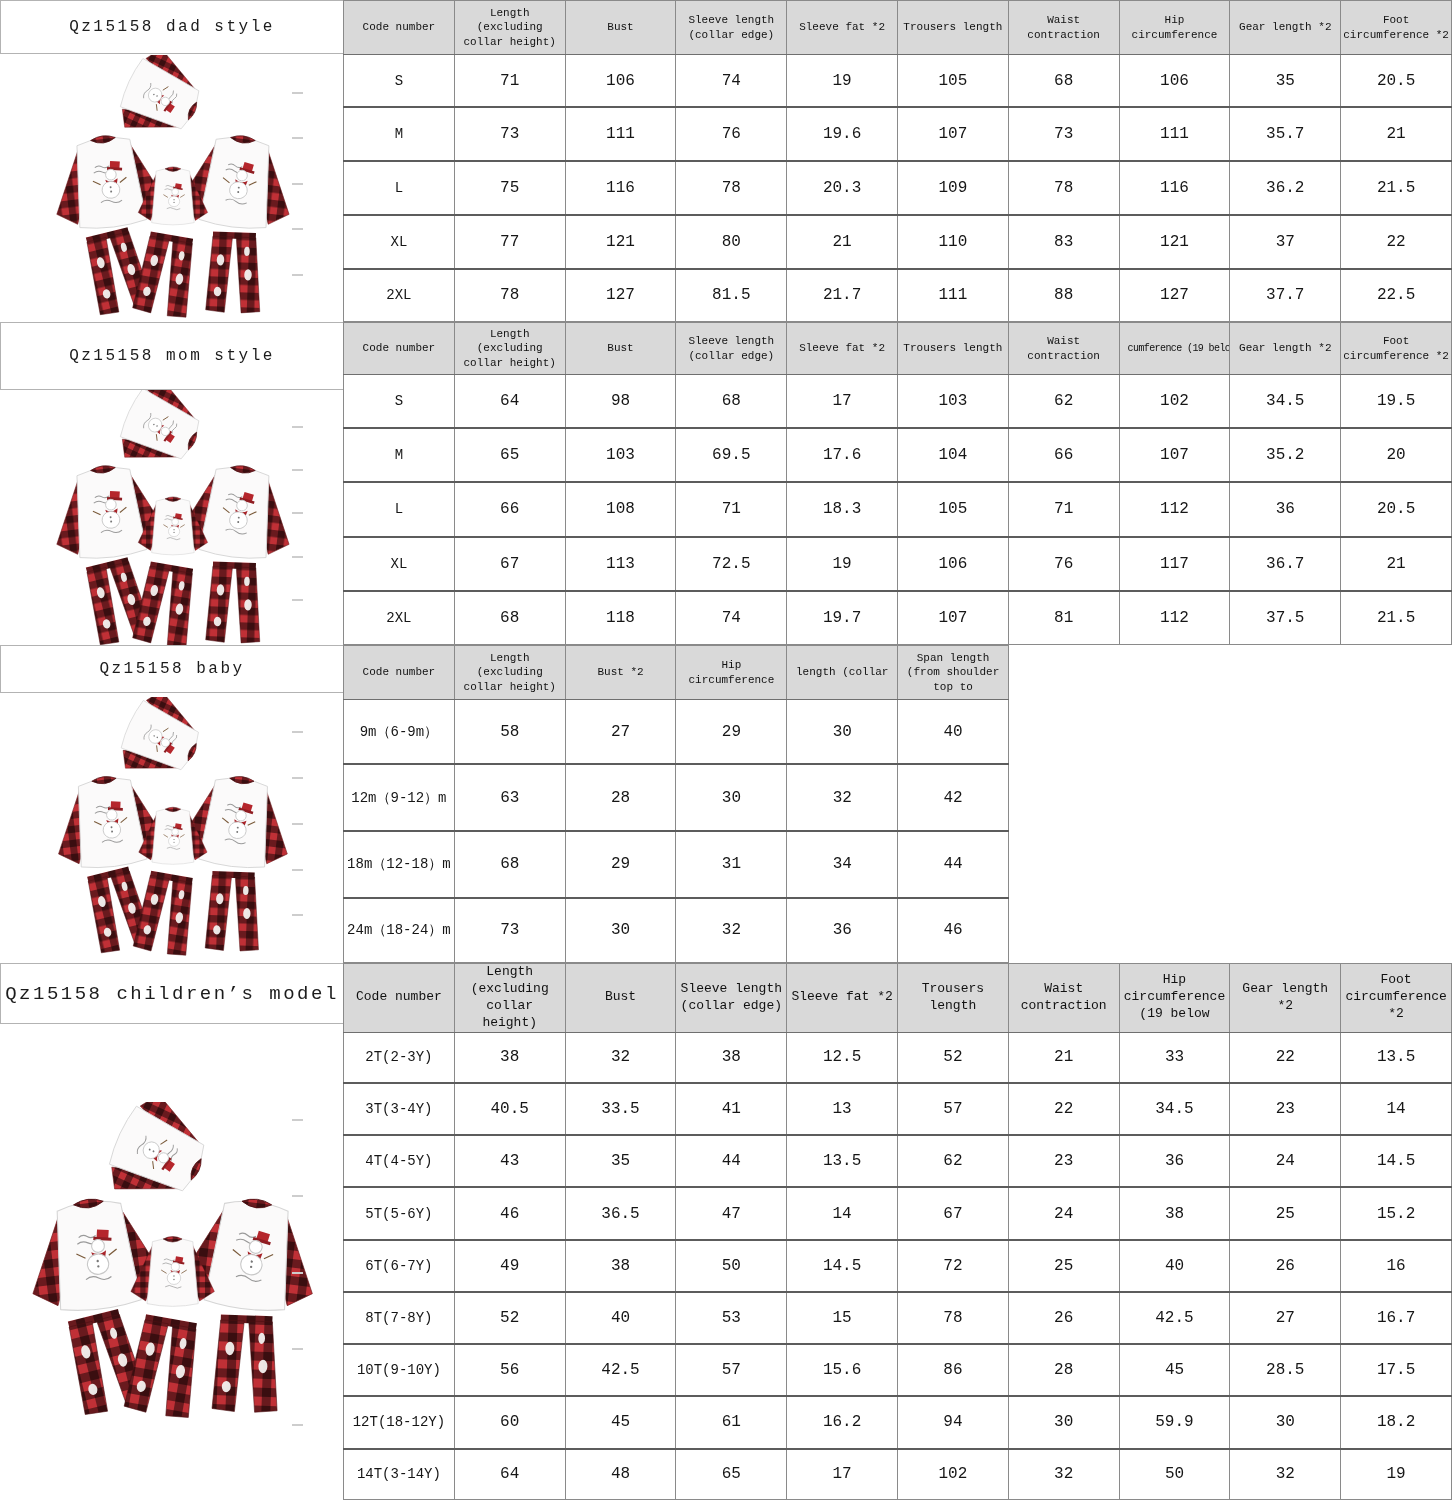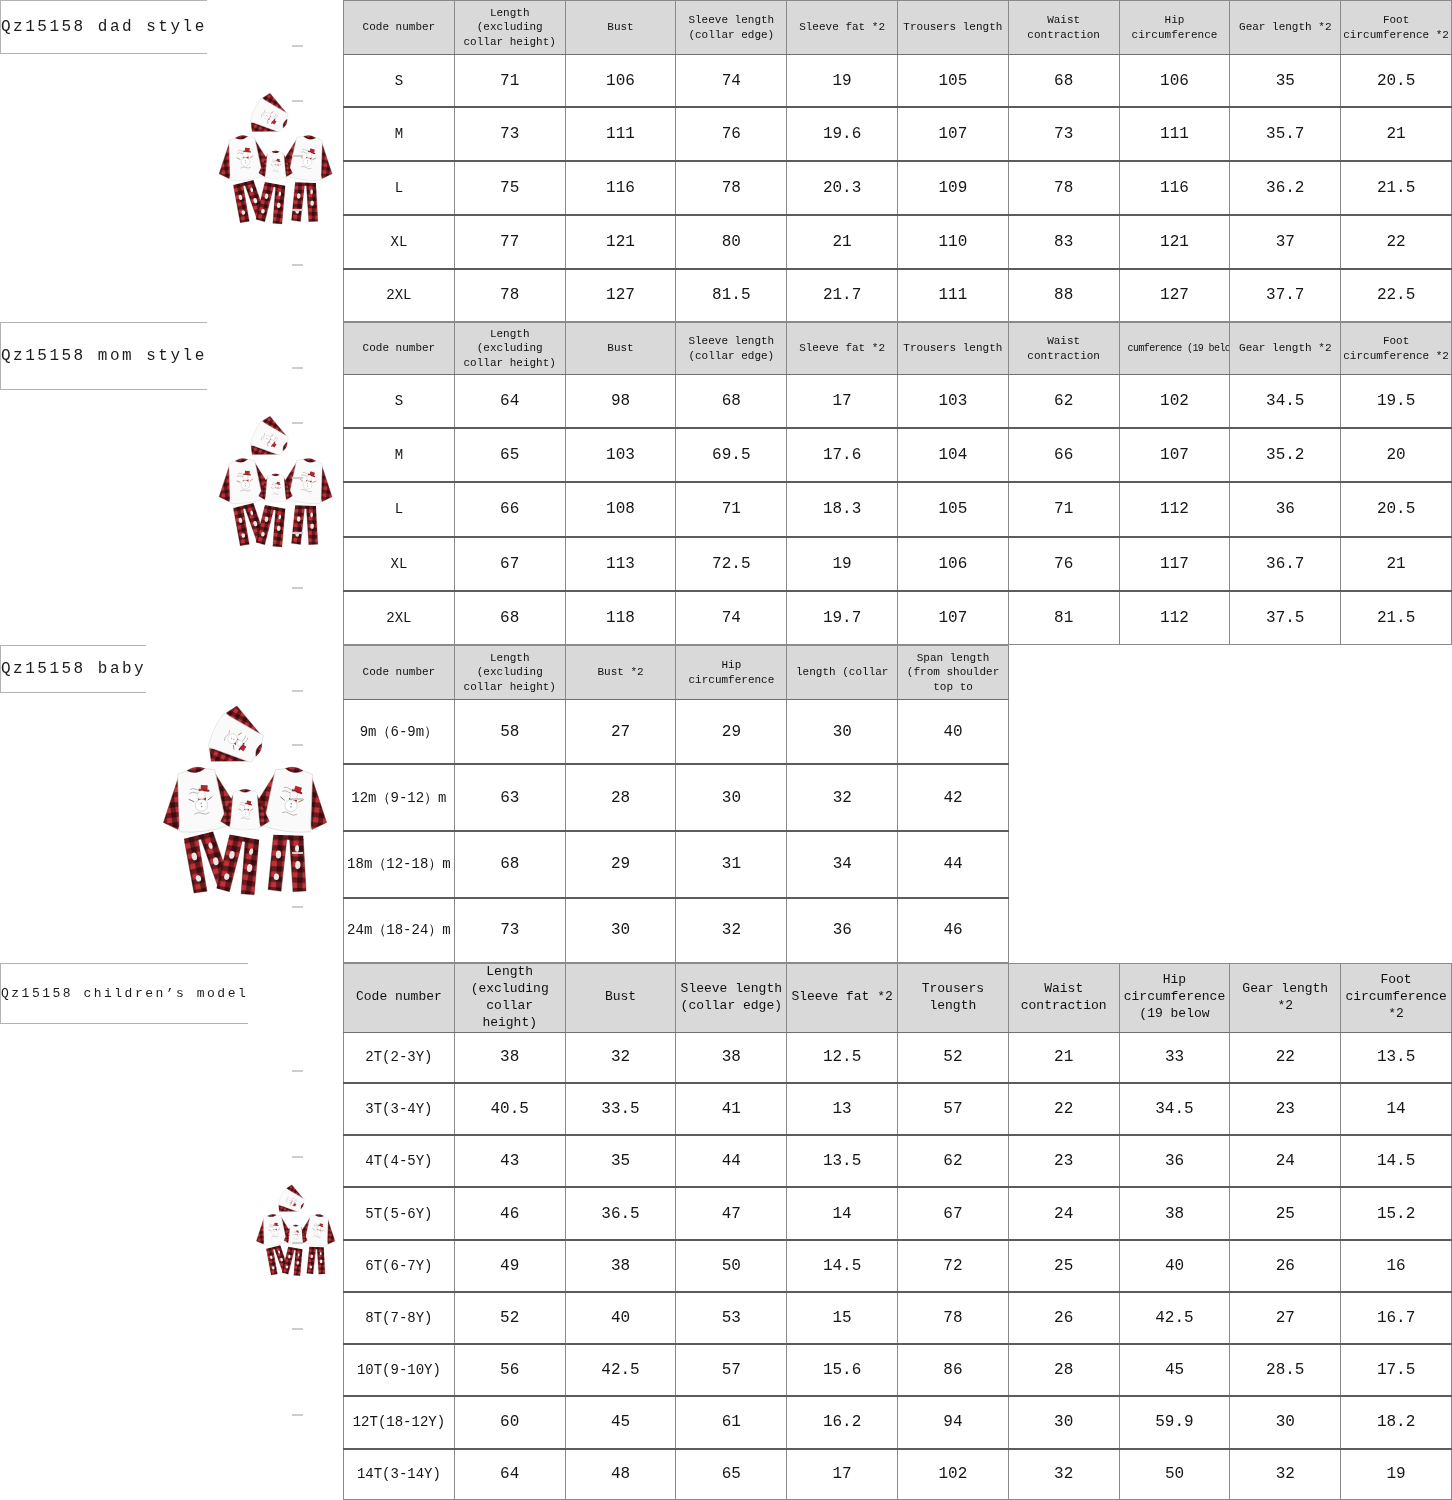--- a/index.html
+++ b/index.html
@@ -3,27 +3,27 @@
 <meta charset="utf-8">
 <style>
   html,body{margin:0;padding:0;background:#fff;}
   body{width:1452px;font-family:"Liberation Mono","DejaVu Sans Mono",monospace;color:#161616;}
   .page{width:1452px;height:1500px;overflow:hidden;background:#fff;}
   .sec{display:flex;}
   .sec-0{height:322px}
   .sec-1{height:323px}
   .sec-2{height:318px}
   .sec-3{height:537px}
-  .left{width:343px;min-width:343px;display:flex;flex-direction:row;box-sizing:border-box;background:#fff;justify-content:center;}
+  .left{width:343px;min-width:343px;display:flex;flex-direction:column;box-sizing:border-box;background:#fff;justify-content:center;}
   .title-box{box-sizing:border-box;border:1px solid #b3b3b3;border-right:none;display:flex;align-items:center;justify-content:center;
              font-size:16px;letter-spacing:2.5px;color:#1c1c1c;background:#fff;}
   .sec-0 .title-box{height:54px}
   .sec-1 .title-box{height:68px}
   .sec-2 .title-box{height:48px}
-  .sec-3 .title-box{height:61px;font-size:13px;}
+  .sec-3 .title-box{height:61px;font-size:19px;}
   .img-wrap{flex:1;position:relative;display:flex;align-items:center;justify-content:center;overflow:hidden;}
   .pj{display:block;}
   .sec-3 .pj{height:320px;width:auto;}
   .tick{position:absolute;right:40px;width:11px;height:2px;background:#cdcdcd;}
   
   table.grid{border-collapse:collapse;table-layout:fixed;height:100%;}
   .sec table.grid{width:1109px;}
   .sec-2 table.grid{width:666px;}
   table.grid th,table.grid td{border:1px solid #8a8a8a;text-align:center;vertical-align:middle;
       padding:0 2px;box-sizing:border-box;overflow:hidden;}

